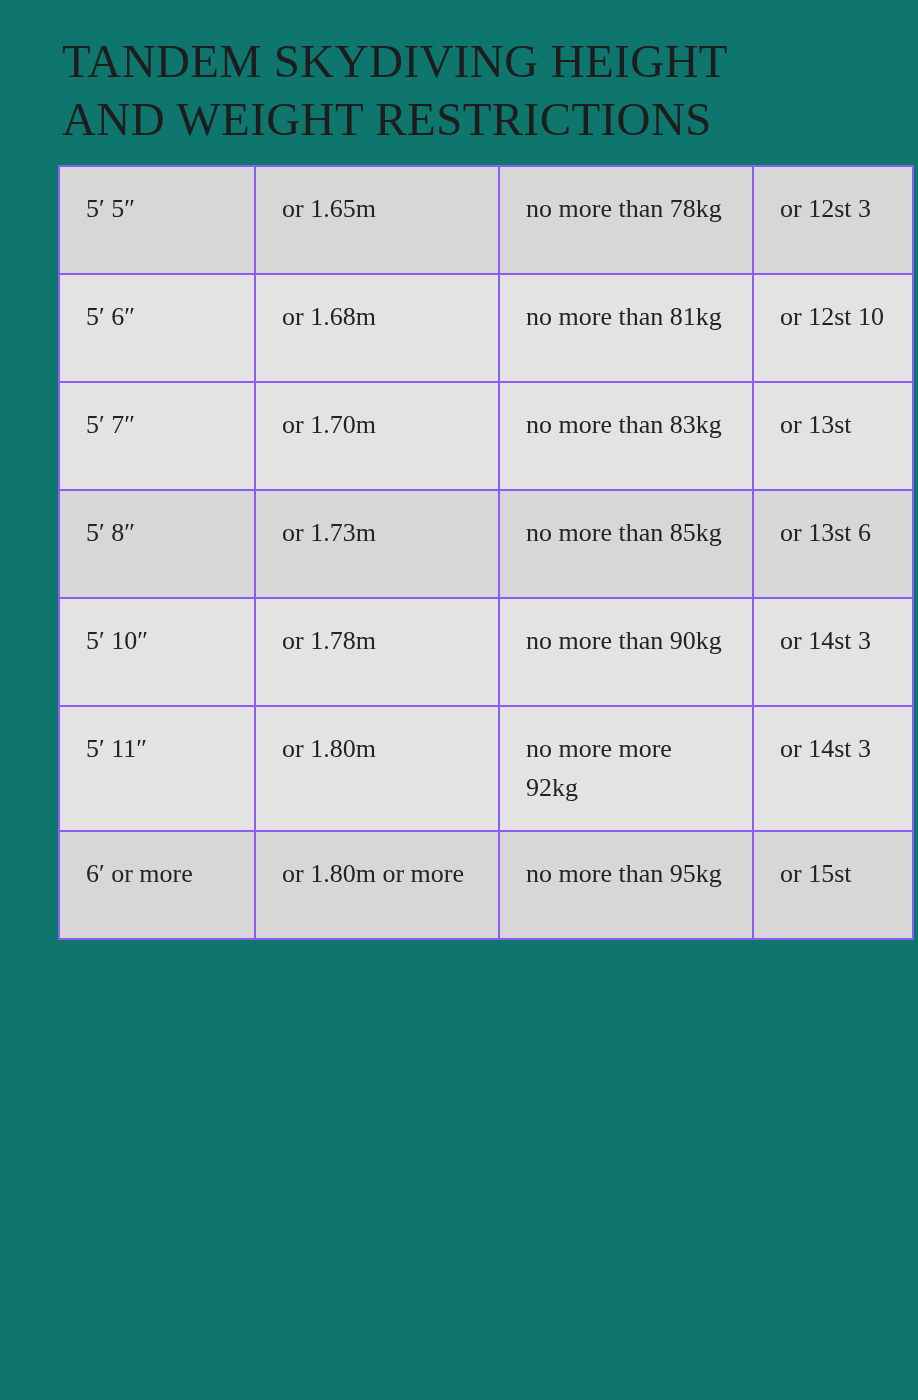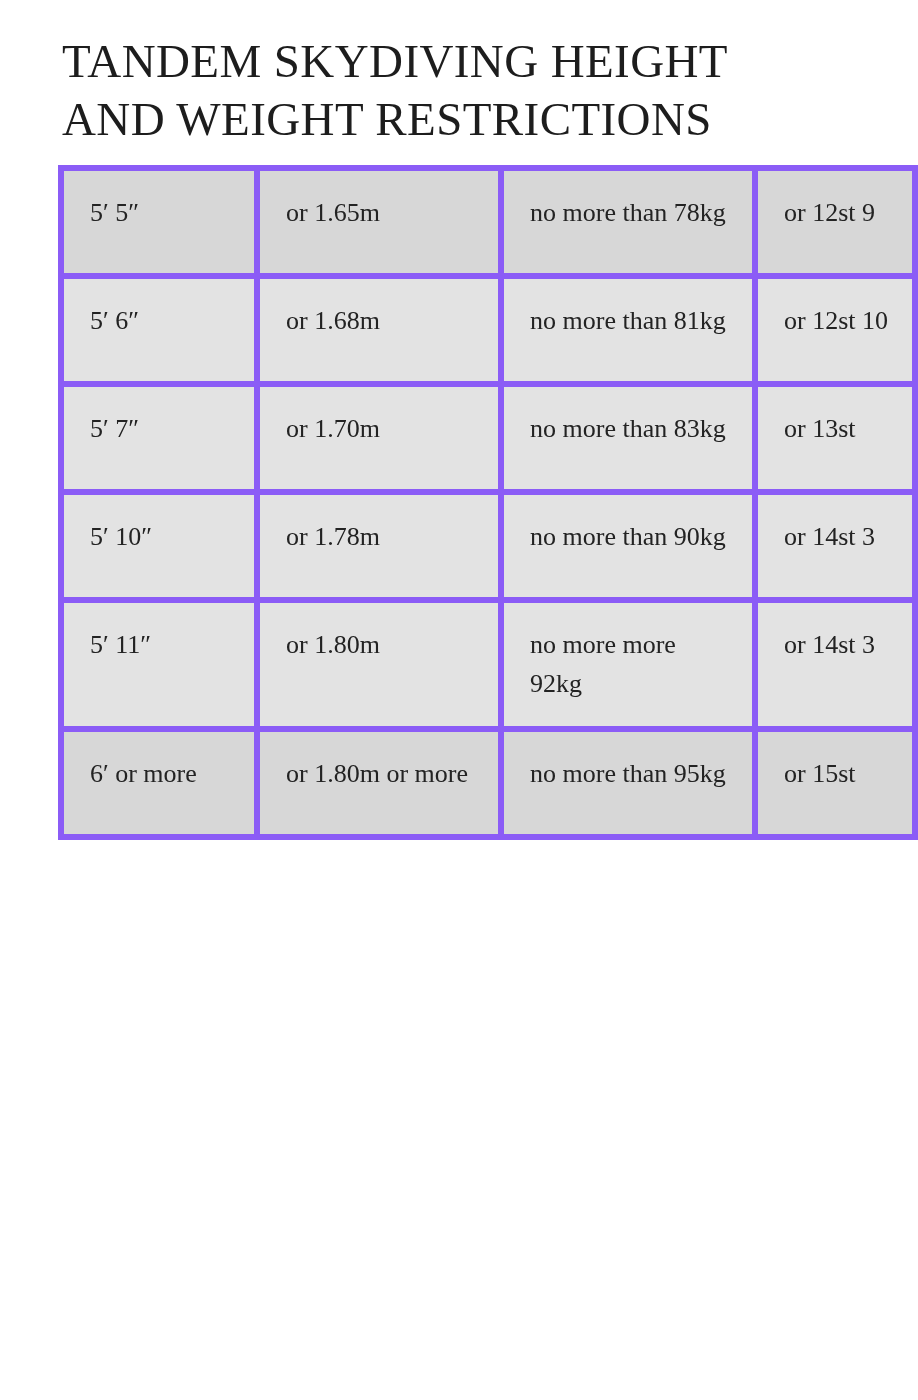--- a/index.html
+++ b/index.html
@@ -11,21 +11,21 @@
     height: 1400px;
     background: #e8e8e8;
     font-family: "Liberation Serif", serif;
     overflow: hidden;
   }
   .page {
     width: 918px;
     height: 1400px;
     box-sizing: border-box;
     padding: 0 58px;
-    background: #ffffff;
+    background: #0f766e;
     position: relative;
   }
   .title {
     padding-top: 32px;
     font-size: 47px;
     line-height: 1.24;
     color: #1d1d1d;
     letter-spacing: 0.4px;
     font-family: "Liberation Serif", serif;
     font-weight: normal;
@@ -35,21 +35,21 @@
     display: block;
     white-space: nowrap;
   }
   table.restrictions {
     border-collapse: collapse;
     width: 802px;
     table-layout: fixed;
     margin: 0;
   }
   table.restrictions td {
-    border: 6px solid #8b5cf6;
+    border: 2px solid #8b5cf6;
     vertical-align: top;
     padding: 22px 24px 22px 26px;
     font-size: 26px;
     line-height: 1.52;
     color: #232323;
     height: 108px;
     box-sizing: border-box;
   }
   tr.shade td {
     background: #d7d7d7;
@@ -77,33 +77,39 @@
       <col class="c1">
         <col class="c2">
         <col class="c3">
         <col class="c4">
     </colgroup>
     <tbody>
       <tr class="shade">
         <td>5′ 5″</td>
         <td>or 1.65m</td>
         <td>no more than 78kg</td>
-        <td>or 12st 9</td>
+        <td>or 12st 3</td>
       </tr>
       <tr class="plain">
         <td>5′ 6″</td>
         <td>or 1.68m</td>
         <td>no more than 81kg</td>
         <td>or 12st 10</td>
       </tr>
       <tr class="plain">
         <td>5′ 7″</td>
         <td>or 1.70m</td>
         <td>no more than 83kg</td>
         <td>or 13st</td>
+      </tr>
+      <tr class="shade">
+        <td>5′ 8″</td>
+        <td>or 1.73m</td>
+        <td>no more than 85kg</td>
+        <td>or 13st 6</td>
       </tr>
       <tr class="plain">
         <td>5′ 10″</td>
         <td>or 1.78m</td>
         <td>no more than 90kg</td>
         <td>or 14st 3</td>
       </tr>
       <tr class="plain">
         <td>5′ 11″</td>
         <td>or 1.80m</td>

